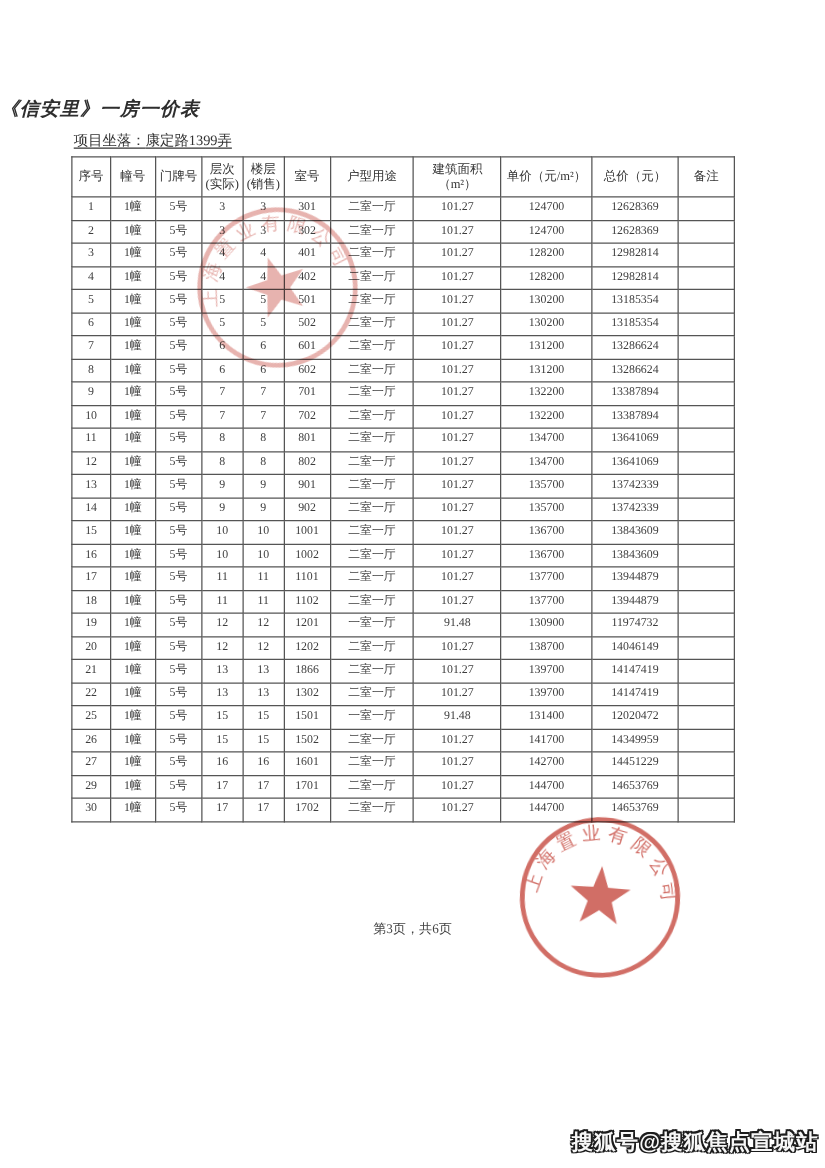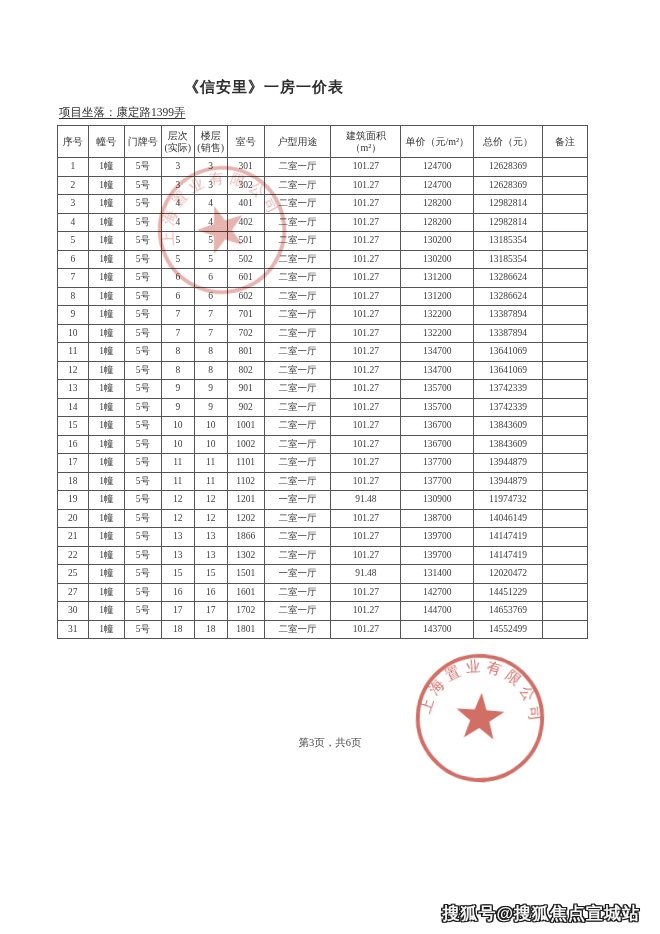--- a/index.html
+++ b/index.html
@@ -6,23 +6,23 @@
   body {
     width:660px; height:934px;
     background:#ffffff;
     font-family:"Liberation Serif","DejaVu Serif",serif;
     color:#3a3a3a;
     position:relative;
     overflow:hidden;
   }
   .page-title {
     position:absolute; left:0; top:78px; width:528px;
-    text-align:center;
+    text-align:left;
     font-size:15px; font-weight:bold; letter-spacing:1px;
-    color:#2e2e2e; margin:0;
+    color:#2e2e2e; margin:0;font-style:italic;
   }
   .location-line {
     position:absolute; left:59px; top:105px;
     font-size:11.5px; color:#333;
     text-decoration:underline;
     text-underline-offset:2px;
   }
   table.price-table {
     position:absolute; left:57px; top:125px;
     width:531px;
@@ -59,21 +59,21 @@
   }
   .seal {
     position:absolute; pointer-events:none;
     mix-blend-mode:multiply;
   }
   .seal-top { left:154px; top:162px; width:136px; height:136px;
     opacity:0.42; transform:rotate(-18deg); filter:blur(0.4px); }
   .seal-bottom { left:412px; top:650px; width:136px; height:136px;
     opacity:0.8; transform:rotate(4deg); filter:blur(0.3px); }
   .watermark {
-    position:absolute; right:20px; top:902px;
+    position:absolute; right:5px; top:902px;
     font-size:17px; font-weight:bold; letter-spacing:1px;
     font-family:"Liberation Sans","DejaVu Sans",sans-serif;
     color:#f7f7f7;
     text-shadow:
       -1.3px -1.3px 0 #1c1c1c, 1.3px -1.3px 0 #1c1c1c,
       -1.3px 1.3px 0 #1c1c1c, 1.3px 1.3px 0 #1c1c1c,
       0 -1.3px 0 #1c1c1c, 0 1.3px 0 #1c1c1c,
       -1.3px 0 0 #1c1c1c, 1.3px 0 0 #1c1c1c;
   }
 </style>
@@ -410,56 +410,69 @@
         <td>15</td>
         <td>15</td>
         <td>1501</td>
         <td>一室一厅</td>
         <td>91.48</td>
         <td>131400</td>
         <td>12020472</td>
         <td></td>
       </tr>
       <tr>
+        <td>26</td>
+        <td>1幢</td>
+        <td>5号</td>
+        <td>15</td>
+        <td>15</td>
+        <td>1502</td>
+        <td>二室一厅</td>
+        <td>101.27</td>
+        <td>141700</td>
+        <td>14349959</td>
+        <td></td>
+      </tr>
+      <tr>
         <td>27</td>
         <td>1幢</td>
         <td>5号</td>
         <td>16</td>
         <td>16</td>
         <td>1601</td>
         <td>二室一厅</td>
         <td>101.27</td>
         <td>142700</td>
         <td>14451229</td>
         <td></td>
       </tr>
       <tr>
+        <td>29</td>
+        <td>1幢</td>
+        <td>5号</td>
+        <td>17</td>
+        <td>17</td>
+        <td>1701</td>
+        <td>二室一厅</td>
+        <td>101.27</td>
+        <td>144700</td>
+        <td>14653769</td>
+        <td></td>
+      </tr>
+      <tr>
         <td>30</td>
         <td>1幢</td>
         <td>5号</td>
         <td>17</td>
         <td>17</td>
         <td>1702</td>
         <td>二室一厅</td>
         <td>101.27</td>
         <td>144700</td>
         <td>14653769</td>
-        <td></td>
-      </tr>
-      <tr>
-        <td>31</td>
-        <td>1幢</td>
-        <td>5号</td>
-        <td>18</td>
-        <td>18</td>
-        <td>1801</td>
-        <td>二室一厅</td>
-        <td>101.27</td>
-        <td>143700</td>
-        <td>14552499</td>
         <td></td>
       </tr>
     </tbody>
 </table>
 
 <svg class="seal seal-top" viewBox="0 0 140 140">
   <circle cx="70" cy="70" r="64" fill="none" stroke="#c64a40" stroke-width="4"></circle>
   <polygon fill="#c64a40" points="70,44 76.1,61.6 94.7,62 79.9,73.2 85.3,91 70,80.4 54.7,91 60.1,73.2 45.3,62 63.9,61.6"></polygon>
   <path id="seal-arc-top" d="M 18,74 A 52,52 0 1 1 122,74" fill="none"></path>
   <text font-size="15" fill="#c64a40" letter-spacing="5" font-family="Liberation Serif, serif">

